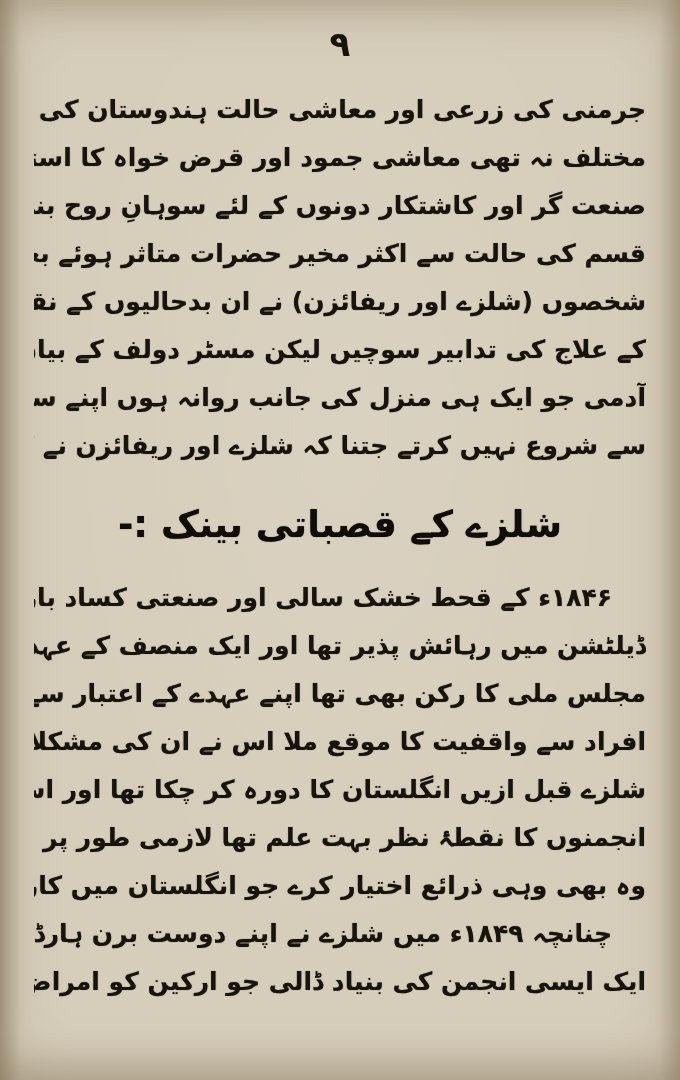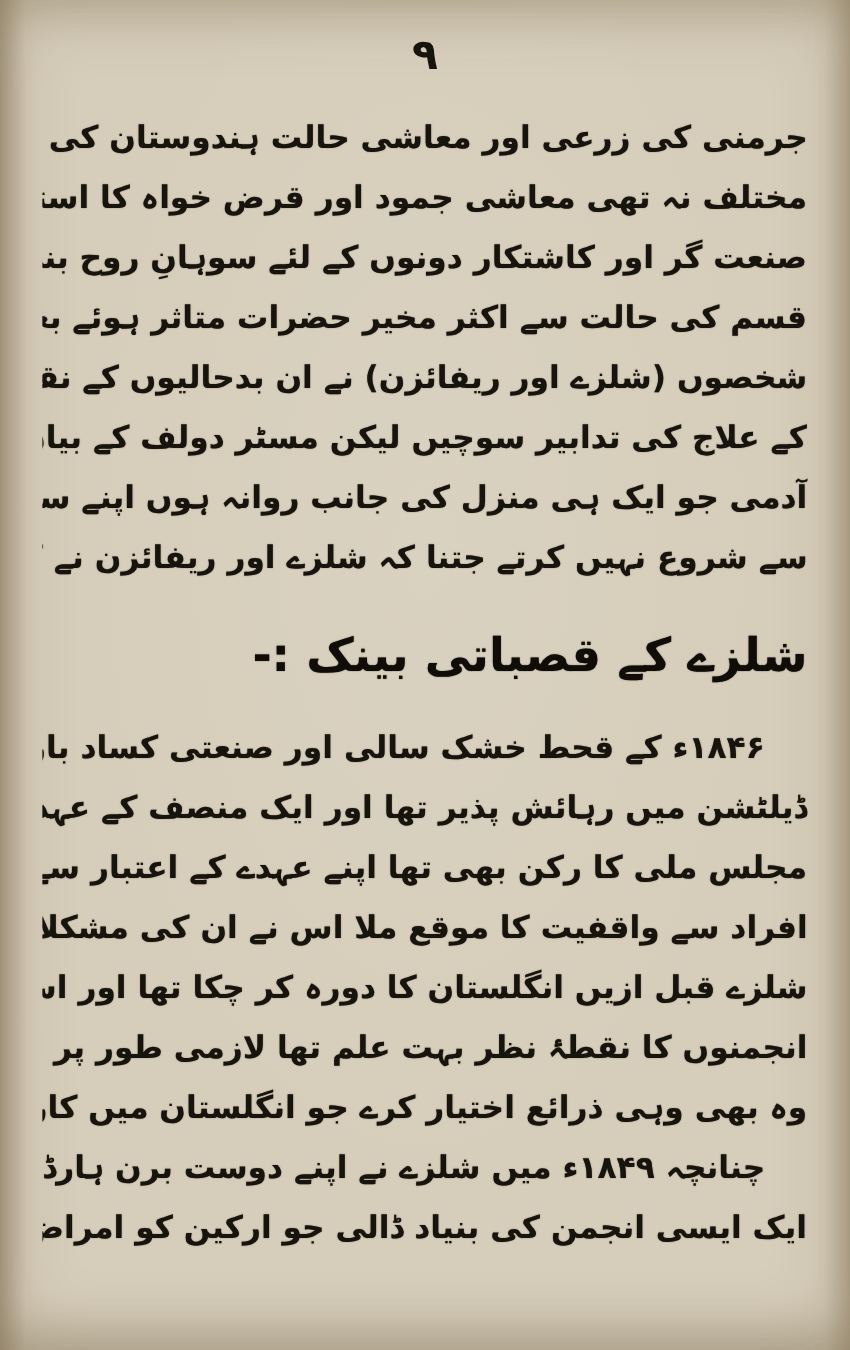--- a/index.html
+++ b/index.html
@@ -53,21 +53,21 @@
     text-shadow: 0 0 1px rgba(23,19,13,0.55);
   }
   .line.first-indent {
     padding-right: 34px;
   }
   .line.para-end {
     text-align-last: right;
   }
   .section-heading {
     direction: rtl;
-    text-align: right;
+    text-align: center;
     font-size: 37px;
     font-weight: bold;
     line-height: 58px;
     margin: 26px 0 20px 0;
     color: #100d08;
     text-shadow: 0 0 1px rgba(16,13,8,0.7);
   }
 </style>
 </head>
 <body>

